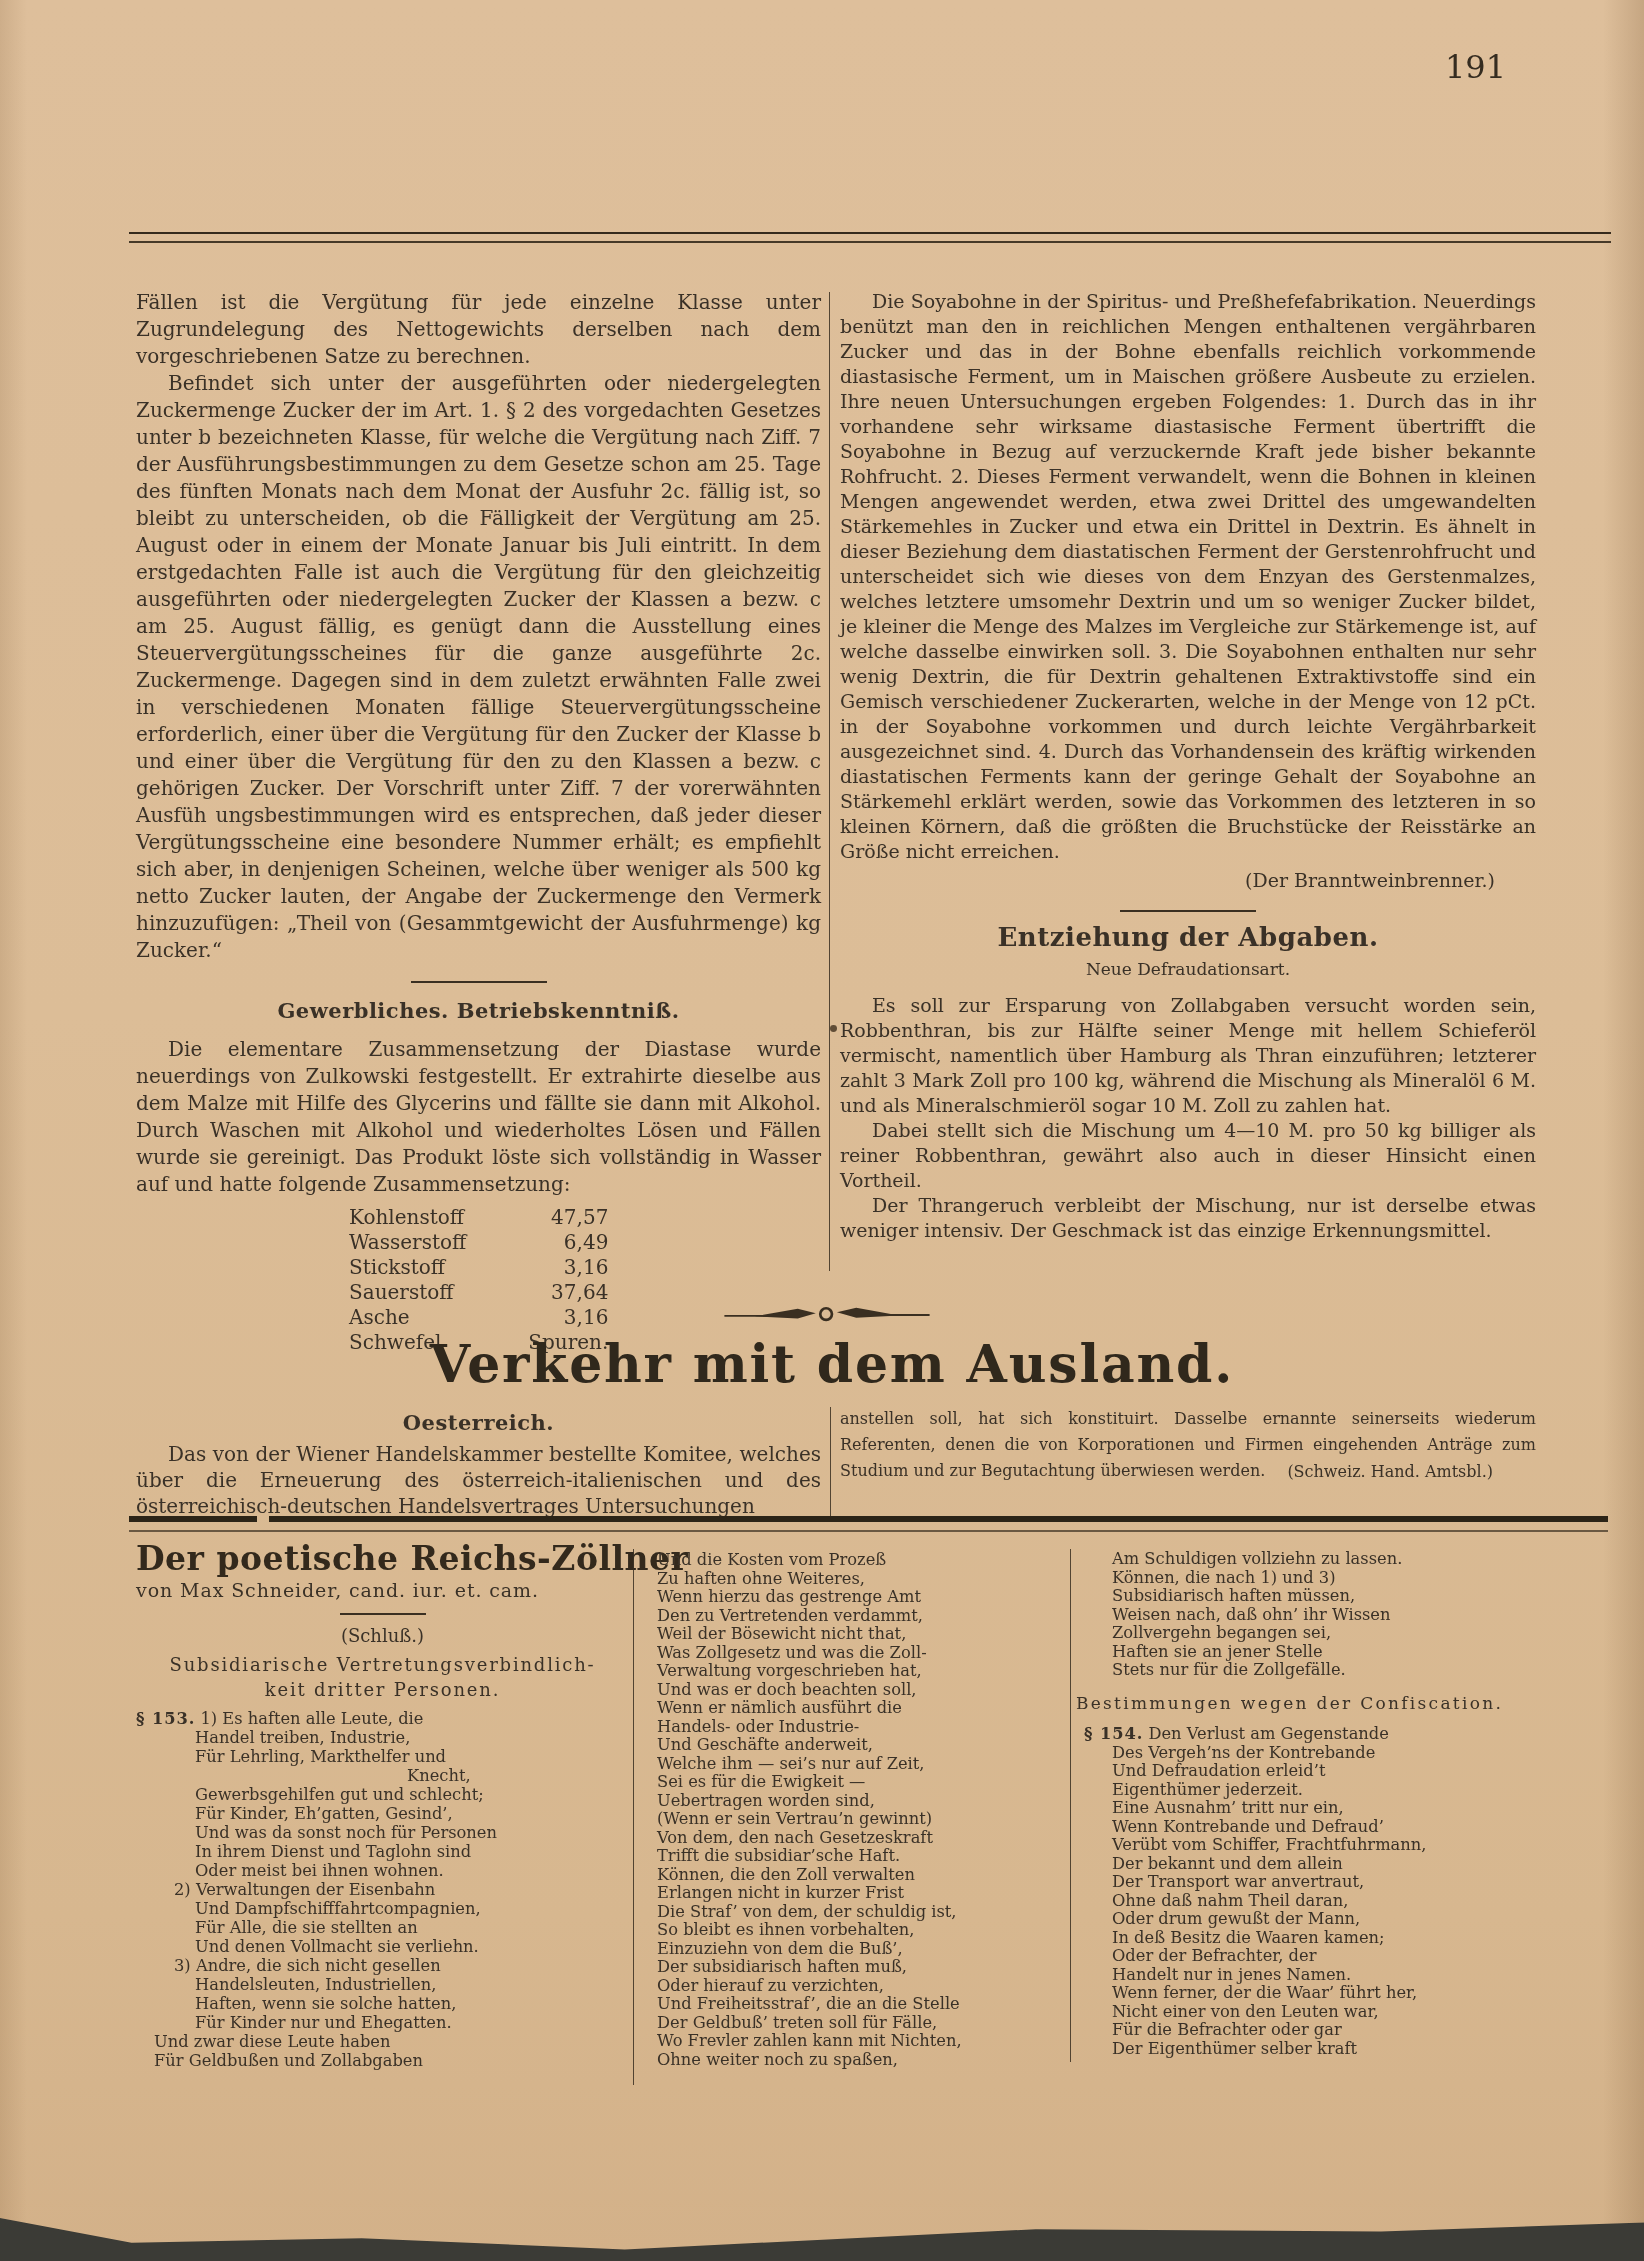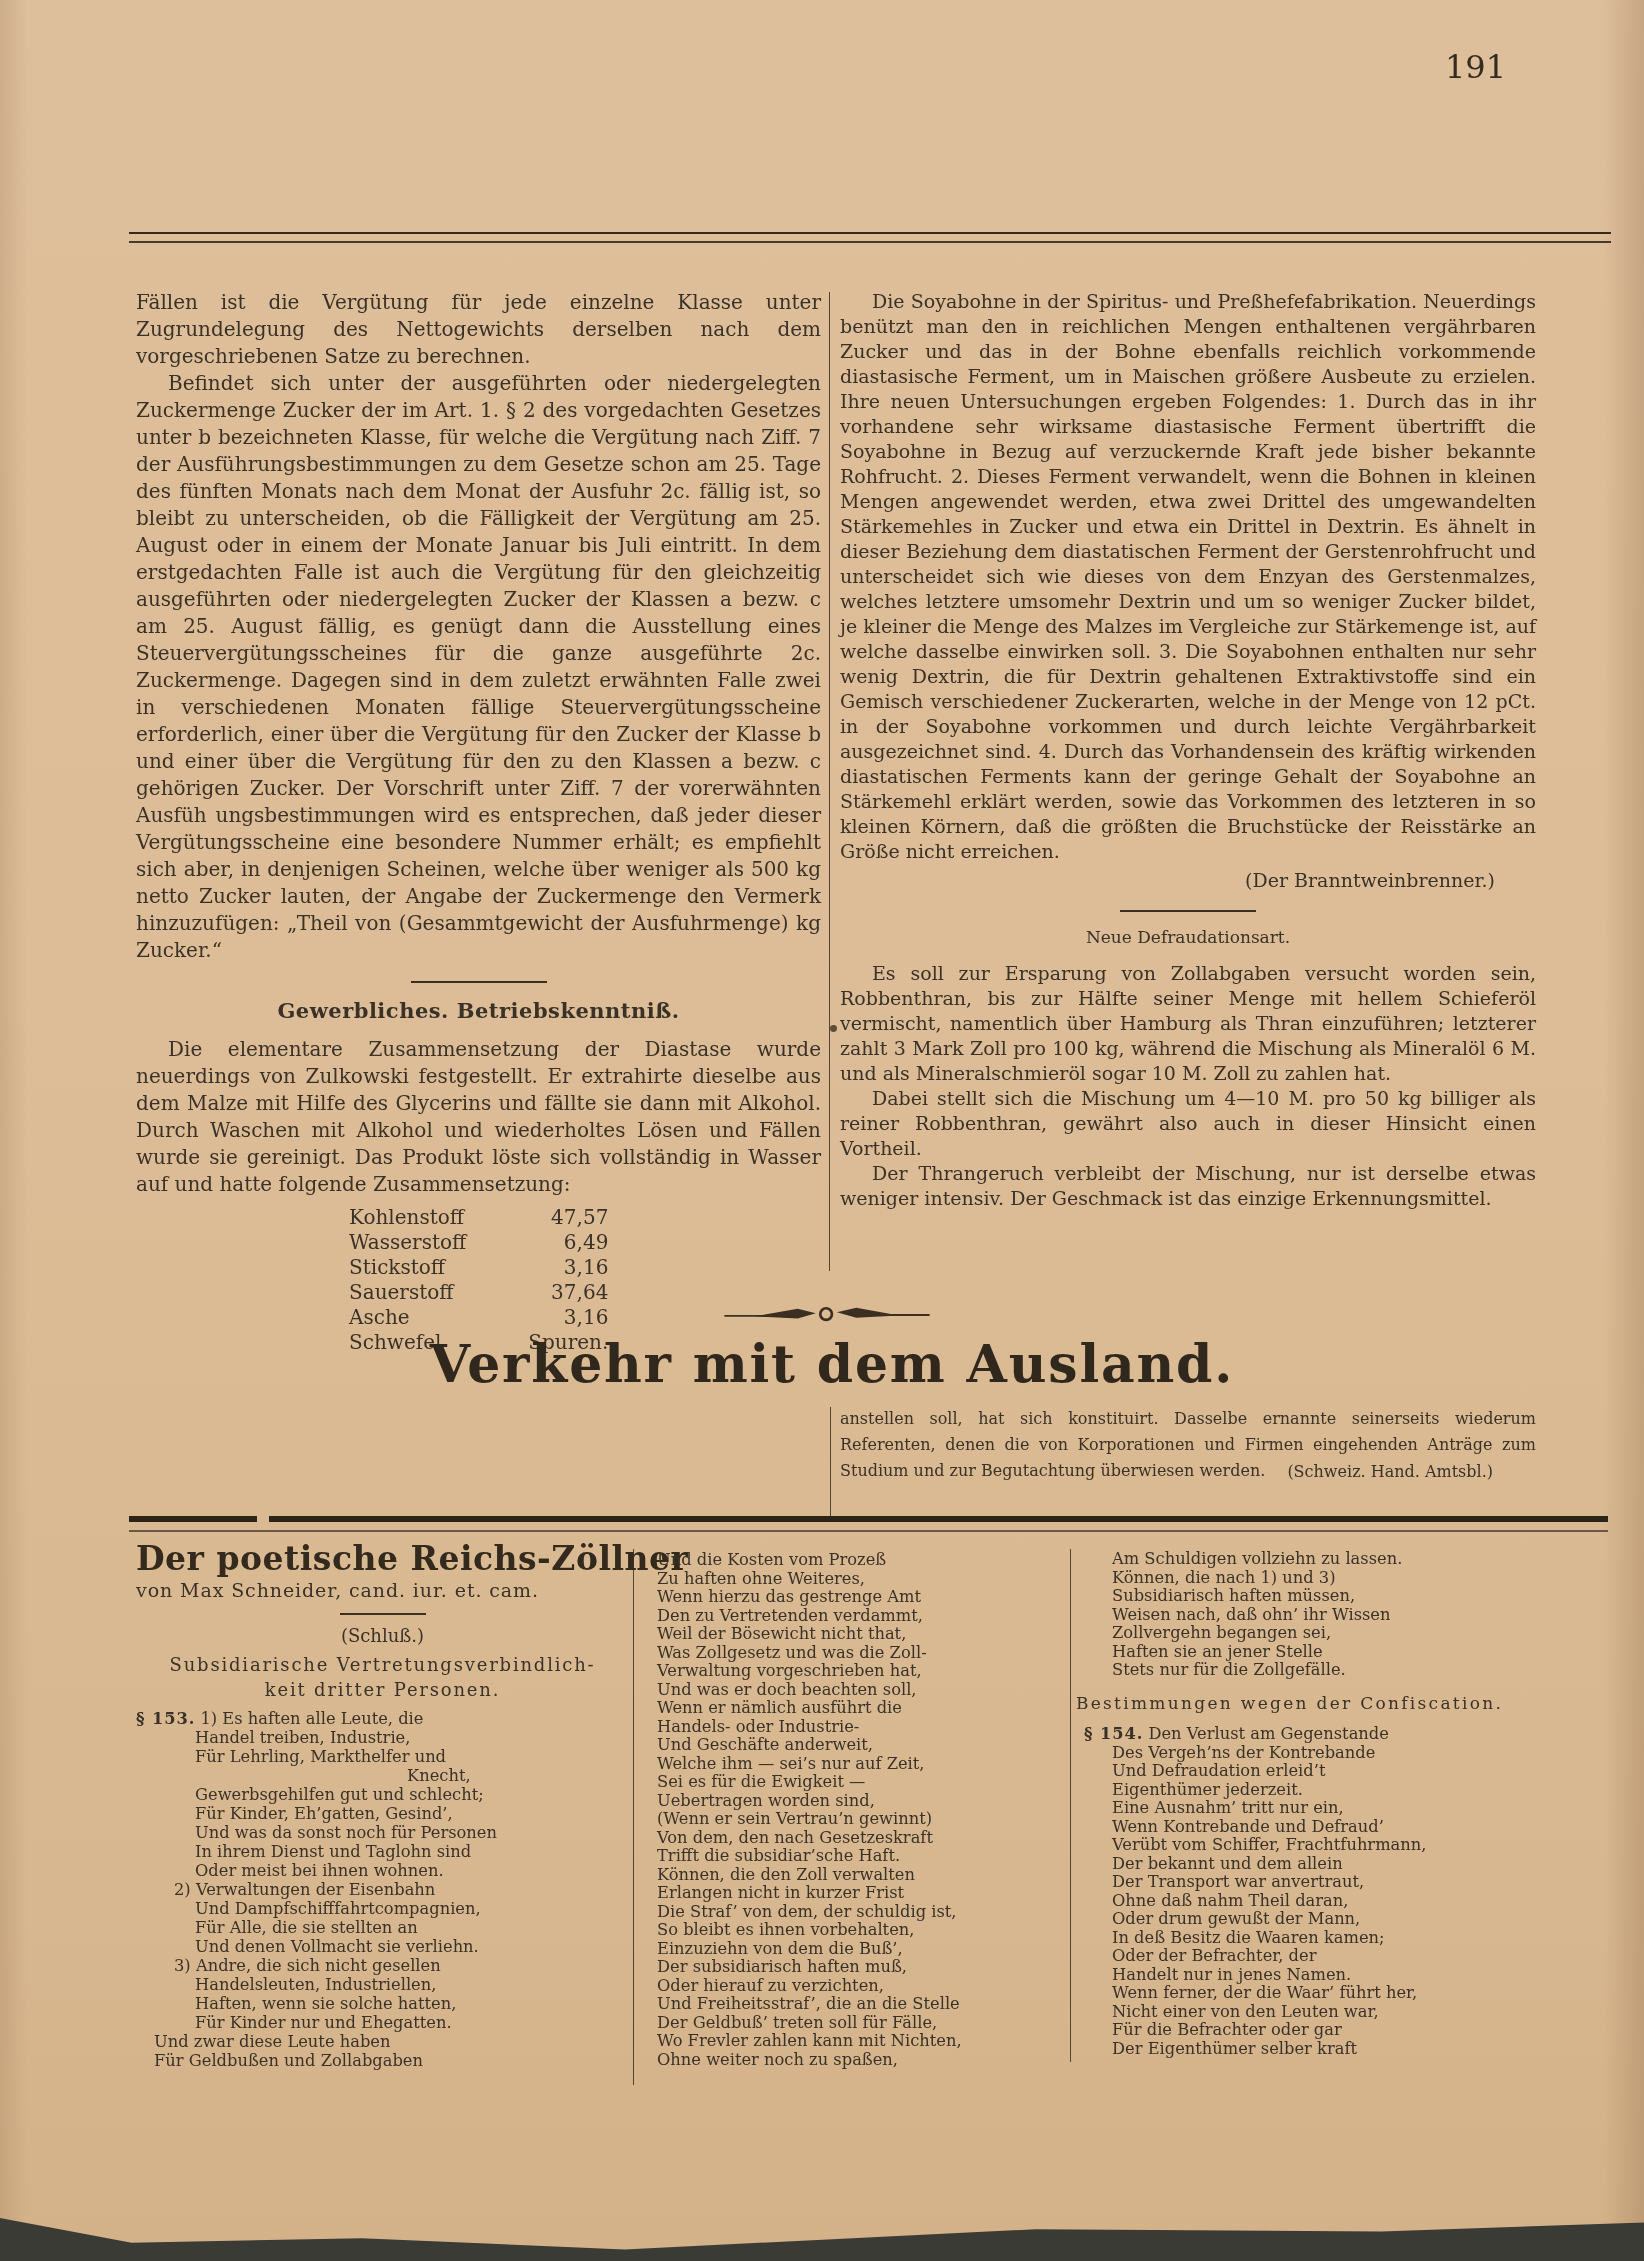--- a/index.html
+++ b/index.html
@@ -128,20 +128,21 @@
         <span class="comp-name">Schwefel</span>
         <span class="comp-val">Spuren.</span>
       </div>
       </div>
   </section>
 
   <section class="col right-col">
     <p class="just">Die Soyabohne in der Spiritus- und Preßhefefabrikation. Neuerdings benützt man den in reichlichen Mengen enthaltenen vergährbaren Zucker und das in der Bohne ebenfalls reichlich vorkommende diastasische Ferment, um in Maischen größere Ausbeute zu erzielen. Ihre neuen Untersuchungen ergeben Folgendes: 1. Durch das in ihr vorhandene sehr wirksame diastasische Ferment übertrifft die Soyabohne in Bezug auf verzuckernde Kraft jede bisher bekannte Rohfrucht. 2. Dieses Ferment verwandelt, wenn die Bohnen in kleinen Mengen angewendet werden, etwa zwei Drittel des umgewandelten Stärkemehles in Zucker und etwa ein Drittel in Dextrin. Es ähnelt in dieser Beziehung dem diastatischen Ferment der Gerstenrohfrucht und unterscheidet sich wie dieses von dem Enzyan des Gerstenmalzes, welches letztere umsomehr Dextrin und um so weniger Zucker bildet, je kleiner die Menge des Malzes im Vergleiche zur Stärkemenge ist, auf welche dasselbe einwirken soll. 3. Die Soyabohnen enthalten nur sehr wenig Dextrin, die für Dextrin gehaltenen Extraktivstoffe sind ein Gemisch verschiedener Zuckerarten, welche in der Menge von 12 pCt. in der Soyabohne vorkommen und durch leichte Vergährbarkeit ausgezeichnet sind. 4. Durch das Vorhandensein des kräftig wirkenden diastatischen Ferments kann der geringe Gehalt der Soyabohne an Stärkemehl erklärt werden, sowie das Vorkommen des letzteren in so kleinen Körnern, daß die größten die Bruchstücke der Reisstärke an Größe nicht erreichen.</p>
     <div class="src-line">(Der Branntweinbrenner.)</div>
     <div class="short-rule"></div>
+    <h3 class="sec-head big">Entziehung der Abgaben.</h3>
     <div class="sub-head">Neue Defraudationsart.</div>
     <p class="just">Es soll zur Ersparung von Zollabgaben versucht worden sein, Robbenthran, bis zur Hälfte seiner Menge mit hellem Schieferöl vermischt, namentlich über Hamburg als Thran einzuführen; letzterer zahlt 3 Mark Zoll pro 100 kg, während die Mischung als Mineralöl 6 M. und als Mineralschmieröl sogar 10 M. Zoll zu zahlen hat.</p>
     <p class="just">Dabei stellt sich die Mischung um 4—10 M. pro 50 kg billiger als reiner Robbenthran, gewährt also auch in dieser Hinsicht einen Vortheil.</p>
     <p class="just">Der Thrangeruch verbleibt der Mischung, nur ist derselbe etwas weniger intensiv.  Der Geschmack ist das einzige Erkennungsmittel.</p>
   </section>
 
   <div class="ink-speck"></div>
 
   <div class="ornament">
     <svg viewBox="0 0 460 80" width="208" height="36" xmlns="http://www.w3.org/2000/svg">
@@ -150,20 +151,24 @@
       <circle cx="228" cy="38" r="13" fill="none" stroke="#3a2f21" stroke-width="6"></circle>
       <path d="M390 41 L295 24 L252 34 L295 46 Z" fill="#3a2f21"></path>
       <line x1="340" y1="40" x2="458" y2="40" stroke="#3a2f21" stroke-width="4"></line>
     </svg>
   </div>
 
   <h1 class="big-title">Verkehr mit dem Ausland.</h1>
 
   <div class="vsep vsep-austria"></div>
 
+  <section class="col austria-left">
+    <h3 class="sec-head">Oesterreich.</h3>
+    <p class="just">Das von der Wiener Handelskammer bestellte Komitee, welches über die Erneuerung des österreich-italienischen und des österreichisch-deutschen Handelsvertrages Untersuchungen</p>
+  </section>
 
   <section class="col austria-right">
     <p class="just noindent">anstellen soll, hat sich konstituirt.  Dasselbe ernannte seinerseits wiederum Referenten, denen die von Korporationen und Firmen eingehenden Anträge zum Studium und zur Begutachtung überwiesen werden.</p>
     <div class="src-amtsbl">(Schweiz. Hand. Amtsbl.)</div>
   </section>
 
   <div class="thick-rule tr-a"></div>
   <div class="thick-rule tr-b"></div>
   <div class="thin-rule"></div>
 

